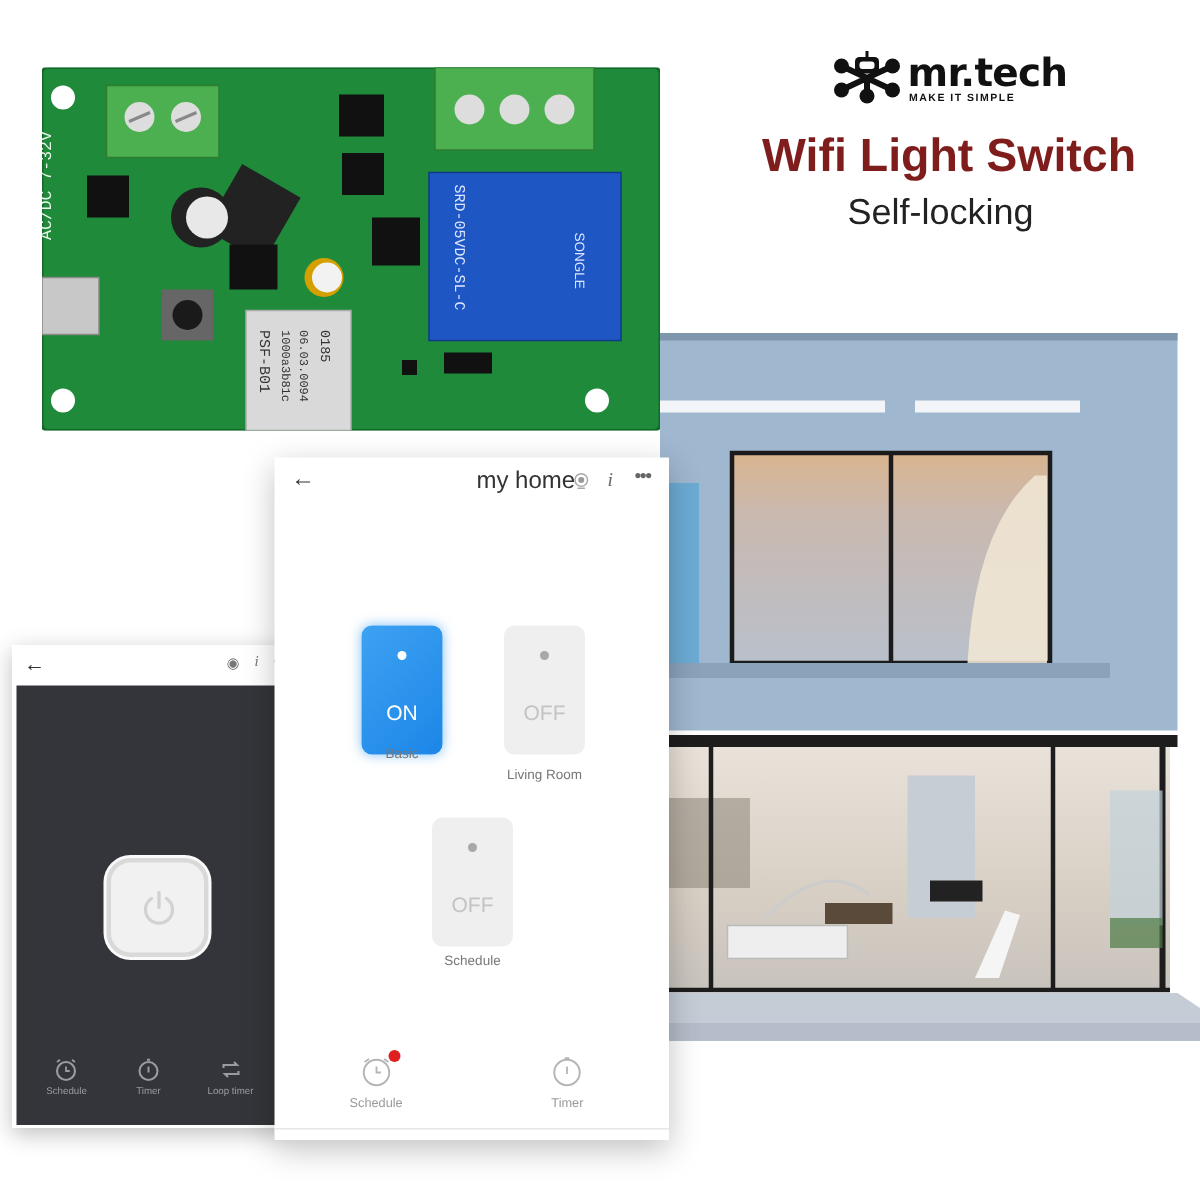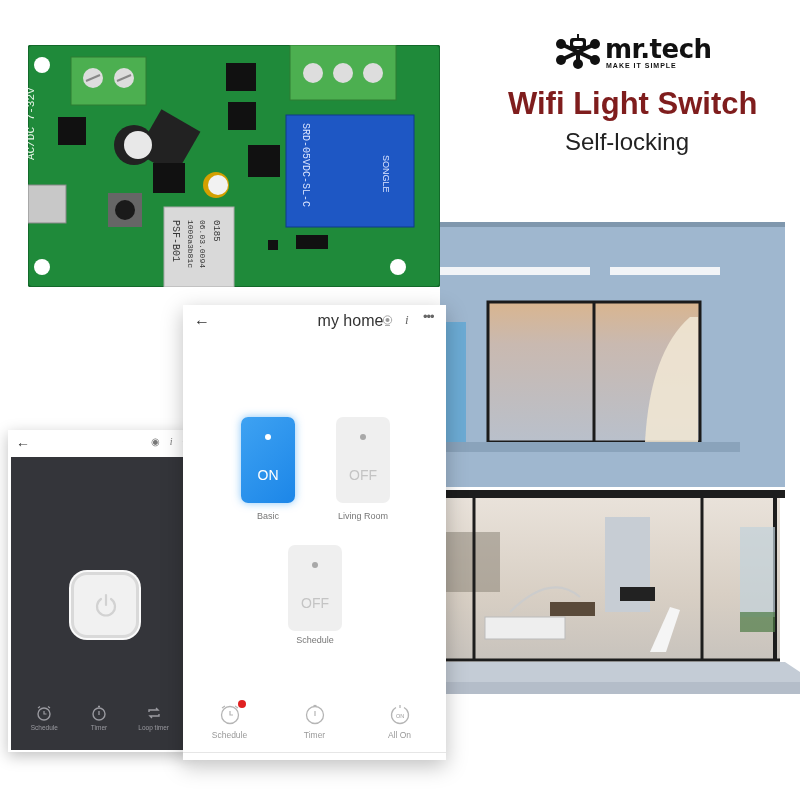--- a/index.html
+++ b/index.html
@@ -233,21 +233,21 @@
       <line x1="3" y1="10.5" x2="8" y2="10.5" stroke="#aaa"></line>
     </svg>
     <span class="pc-info">i</span>
     <span class="pc-more">•••</span>
   </div>
 
   <div class="switch on" style="left:58px; top:112px;">
     <div class="dot"></div>
     <div class="state">ON</div>
   </div>
-  <div class="sw-label" style="left:40px; top:206px;">Basic</div>
+  <div class="sw-label" style="left:40px; top:192px;">Basic</div>
 
   <div class="switch off" style="left:153px; top:112px;">
     <div class="dot"></div>
     <div class="state">OFF</div>
   </div>
   <div class="sw-label" style="left:135px; top:206px;">Living Room</div>
 
   <div class="switch off" style="left:105px; top:240px;">
     <div class="dot"></div>
     <div class="state">OFF</div>
@@ -265,23 +265,15 @@
       <span>Schedule</span>
     </div>
     <div class="pc-tab">
       <svg width="22" height="22" viewBox="0 0 22 22">
         <circle cx="11" cy="12" r="8.5" stroke="#b5b5b5" stroke-width="1.3" fill="none"></circle>
         <path d="M11 8 V13" stroke="#b5b5b5" stroke-width="1.2"></path>
         <path d="M9.5 2.5 H12.5" stroke="#b5b5b5" stroke-width="1.2"></path>
       </svg>
       <span>Timer</span>
     </div>
-    <div class="pc-tab">
-      <svg width="22" height="22" viewBox="0 0 22 22">
-        <path d="M7 4.5 A8.5 8.5 0 1 0 15 4.5" stroke="#b5b5b5" stroke-width="1.3" fill="none"></path>
-        <line x1="11" y1="2" x2="11" y2="5" stroke="#b5b5b5" stroke-width="1.3"></line>
-        <text x="11" y="14.5" font-size="5.5" text-anchor="middle" fill="#999" font-family="Liberation Sans, sans-serif">ON</text>
-      </svg>
-      <span>All On</span>
-    </div>
   </div>
   <div class="pc-bottom-line"></div>
 </div>
 
 </body></html>

